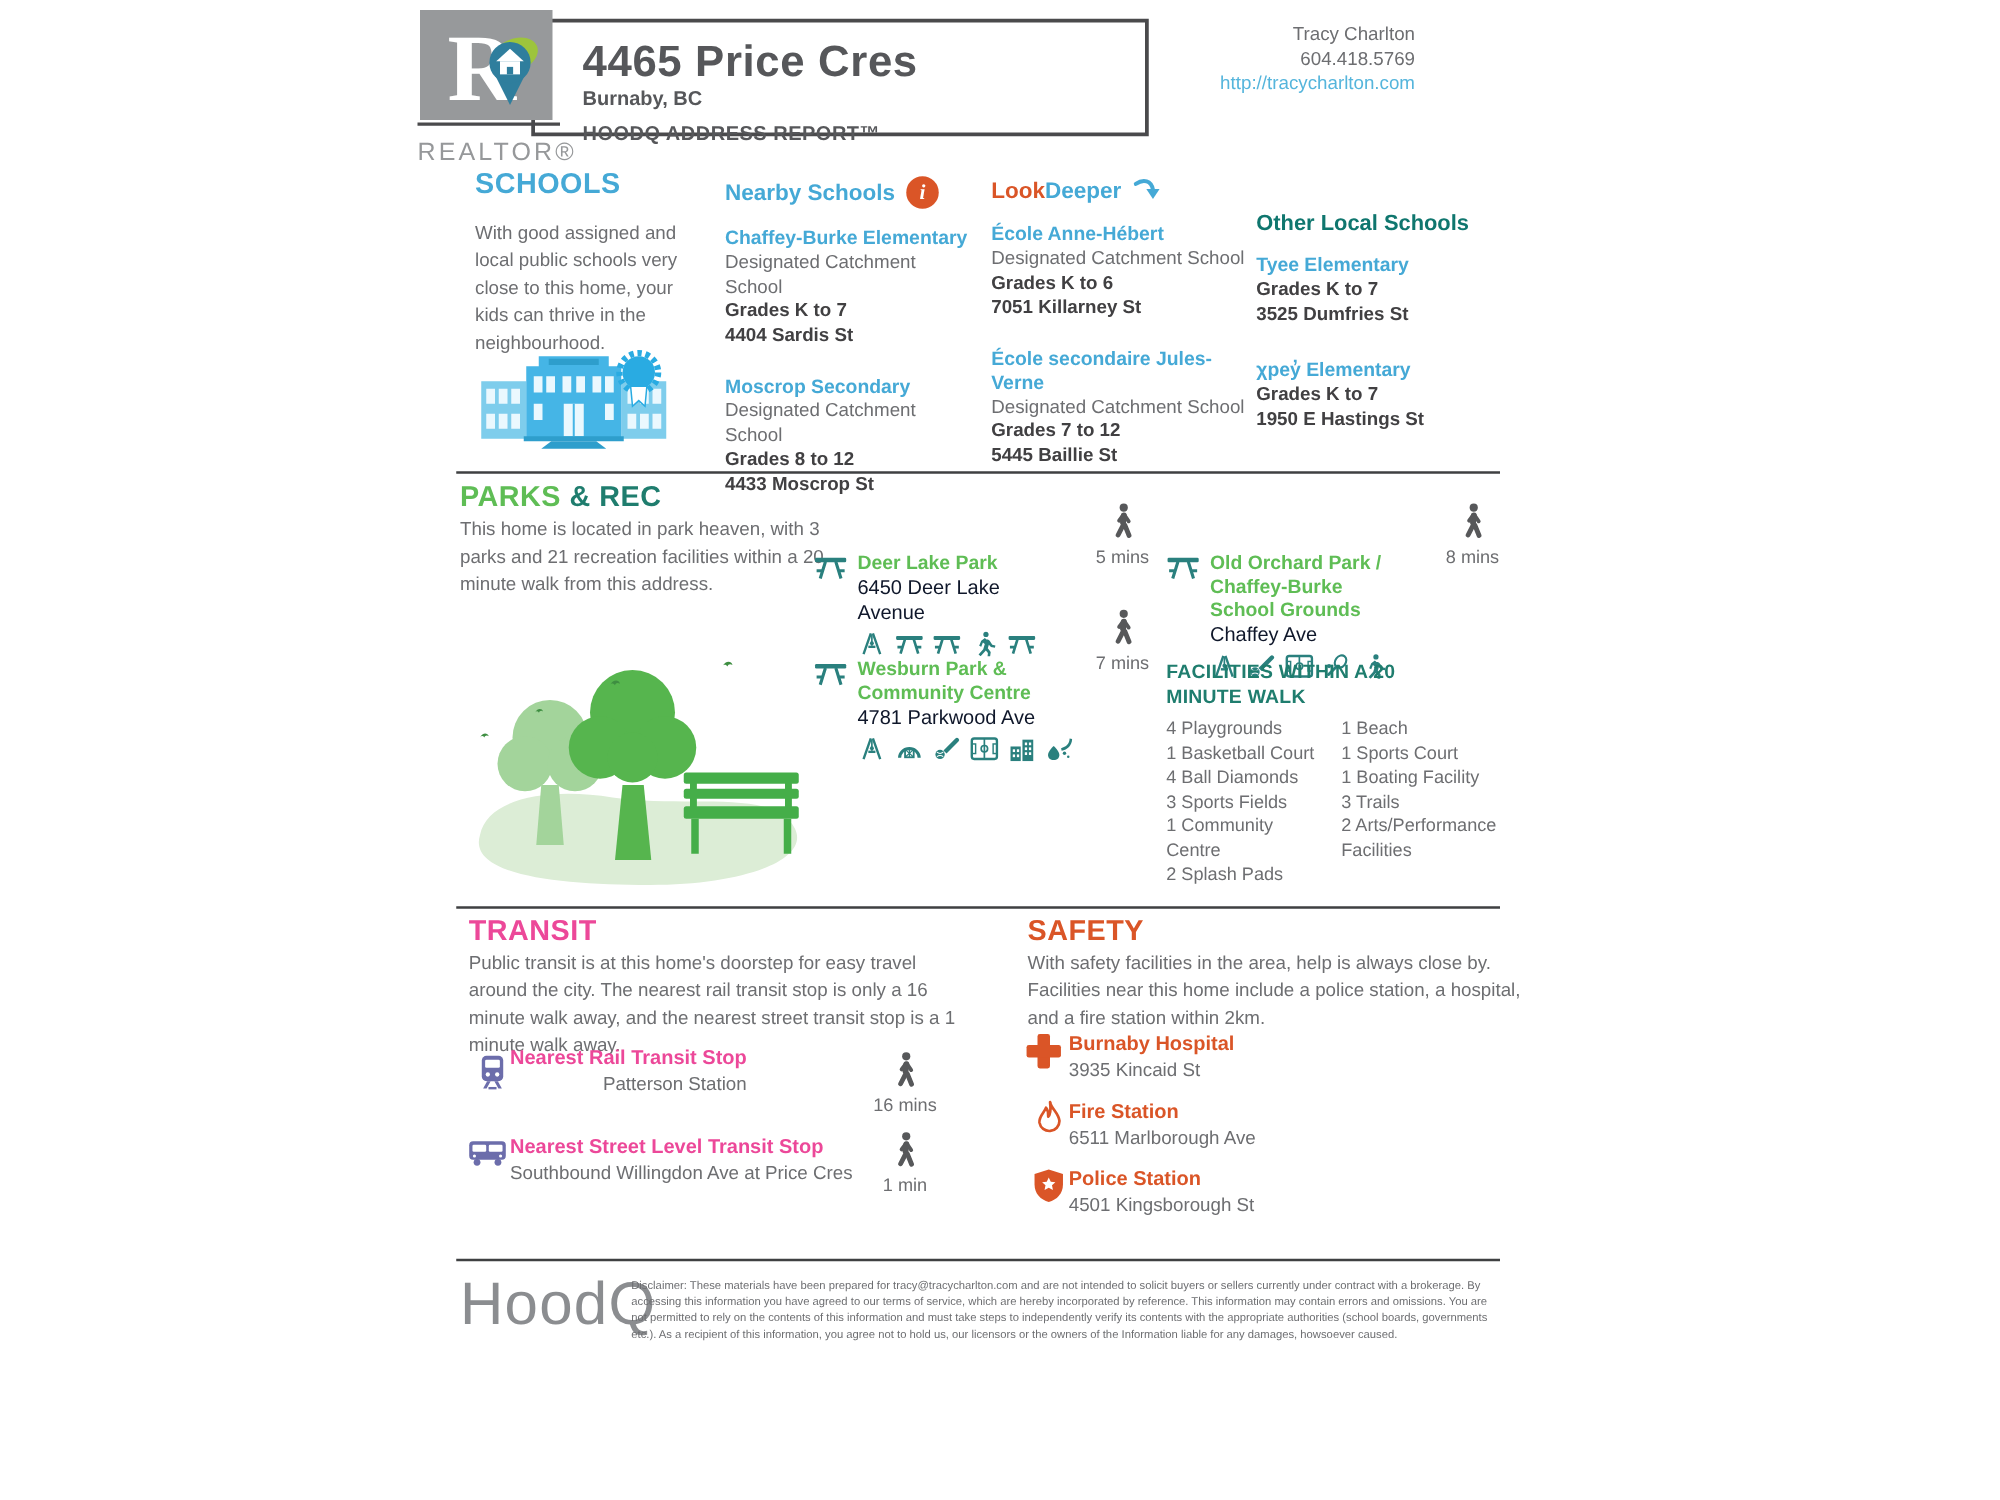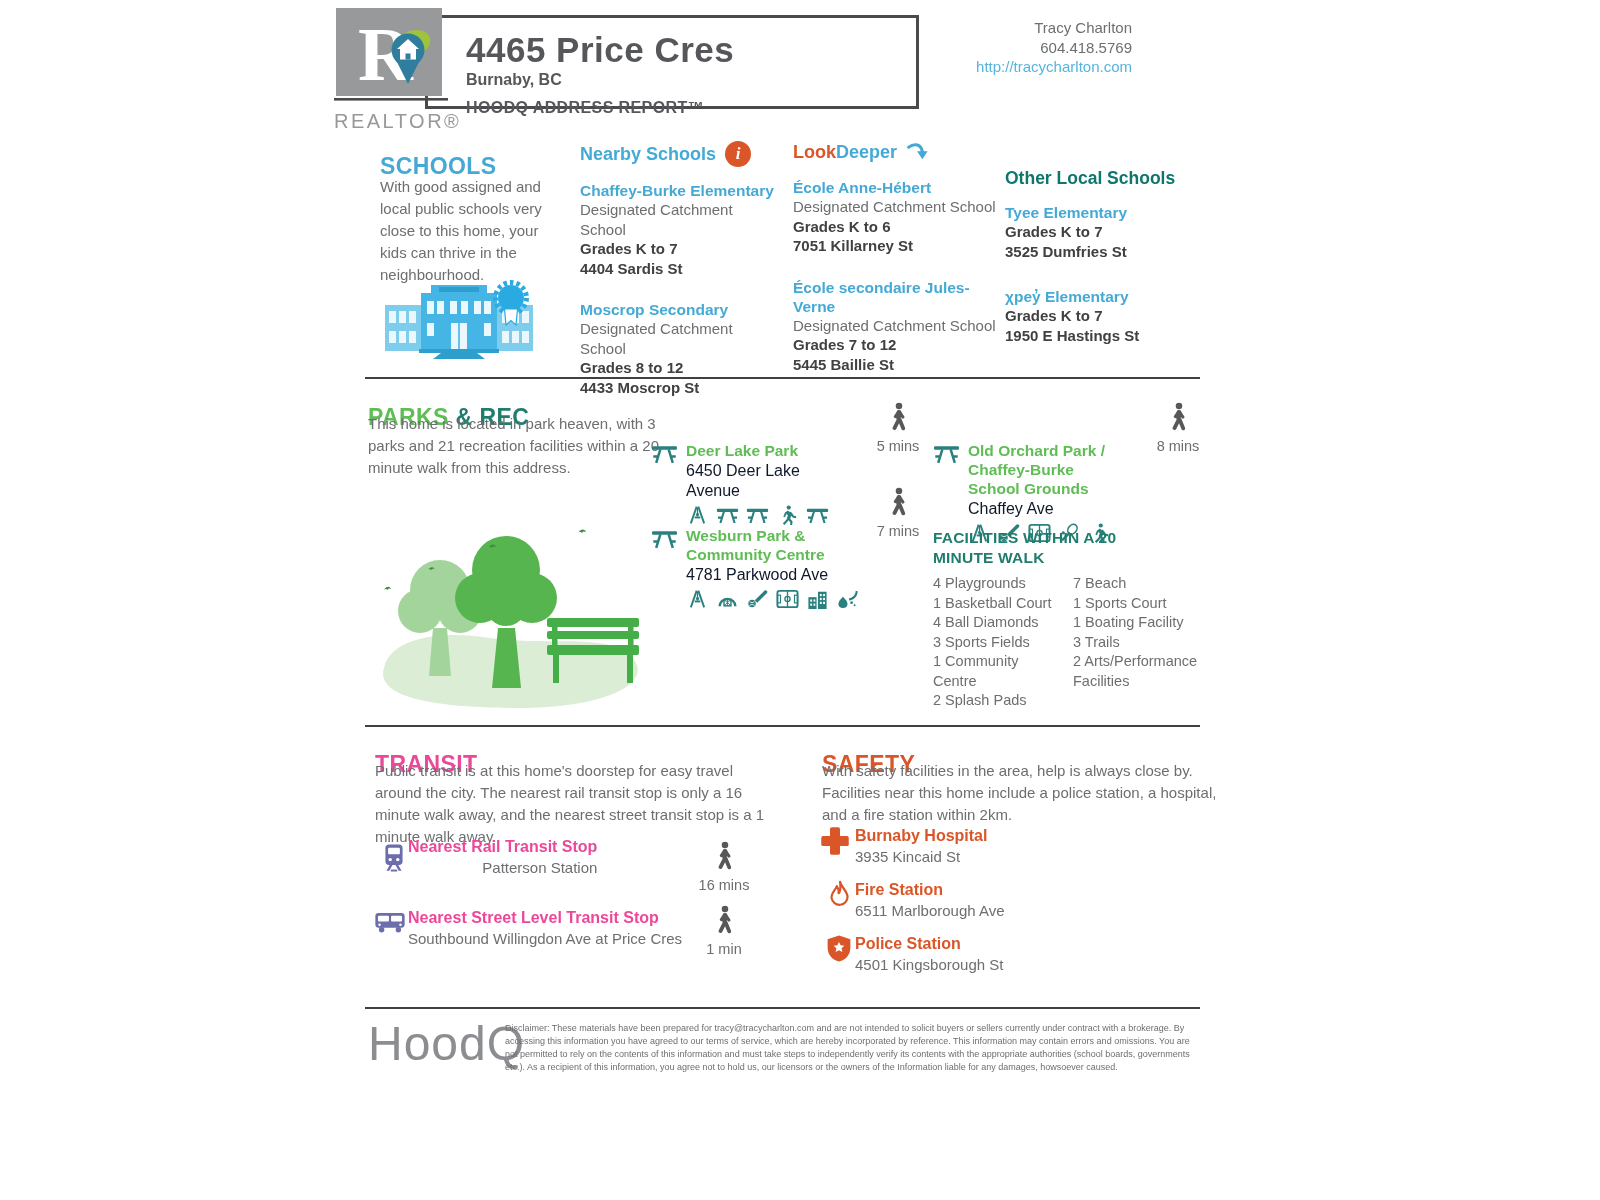--- a/index.html
+++ b/index.html
@@ -13,21 +13,21 @@
   .addr-city  { font-size:16px; font-weight:bold; color:#56575a; margin-top:2px; }
   .addr-report{ font-size:16px; font-weight:bold; color:#56575a; margin-top:10px; letter-spacing:.4px; }
   .realtor { position:absolute; left:334px; top:8px; width:114px; }
   .realtor-label { font-size:20px; color:#96989a; letter-spacing:2.5px; margin-top:2px; }
   .agent { position:absolute; right:468px; top:18px; text-align:right; font-size:15px;
     line-height:19.5px; color:#6d6e71; }
   .agent a { color:#55b5dc; text-decoration:none; }
 
   
   .hr { position:absolute; left:365px; width:835px; height:2px; background:#3f4042; }
-  .sec-title { position:absolute; font-size:23px; font-weight:bold; letter-spacing:.4px;margin-top:20px; }
+  .sec-title { position:absolute; font-size:23px; font-weight:bold; letter-spacing:.4px; }
   .intro { position:absolute; font-size:15px; line-height:22px; color:#6d6e71; }
   .blue  { color:#45a9d6; }
   .orange{ color:#da5527; }
   .green { color:#5fbd55; }
   .teal  { color:#1f7d6e; }
   .purple{ color:#ec4899; }
 
   
   .col { position:absolute; }
   .col-head { display:flex; align-items:center; gap:9px; font-size:18px; font-weight:bold; }
@@ -451,21 +451,21 @@
   <div class="fac-title" style="left:933px; top:528px; width:245px;">FACILITIES WITHIN A 20 MINUTE WALK</div>
   <ul class="fac-list" style="left:933px; top:574px;">
     <li>4 Playgrounds</li>
     <li>1 Basketball Court</li>
     <li>4 Ball Diamonds</li>
     <li>3 Sports Fields</li>
     <li style="width:110px;">1 Community Centre</li>
     <li>2 Splash Pads</li>
   </ul>
   <ul class="fac-list" style="left:1073px; top:574px;">
-    <li>7 Beach</li>
+    <li>1 Beach</li>
     <li>1 Sports Court</li>
     <li>1 Boating Facility</li>
     <li>3 Trails</li>
     <li style="width:128px;">2 Arts/Performance Facilities</li>
   </ul>
 
   <div class="hr" style="top:725px;"></div>
 
   <div class="sec-title purple" style="left:375px; top:731px;">TRANSIT</div>
   <div class="intro" style="left:375px; top:760px; width:390px;">Public transit is at this home's doorstep for easy travel around the city. The nearest rail transit stop is only a 16 minute walk away, and the nearest street transit stop is a 1 minute walk away.</div>

